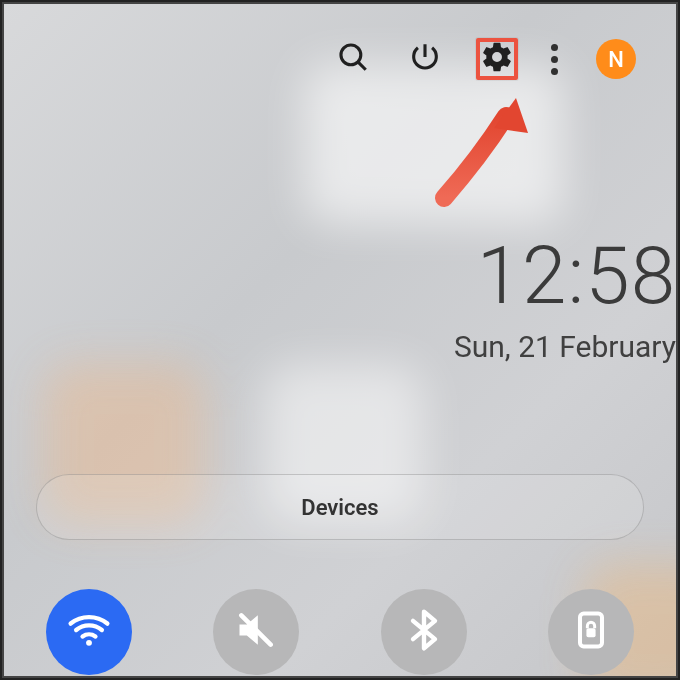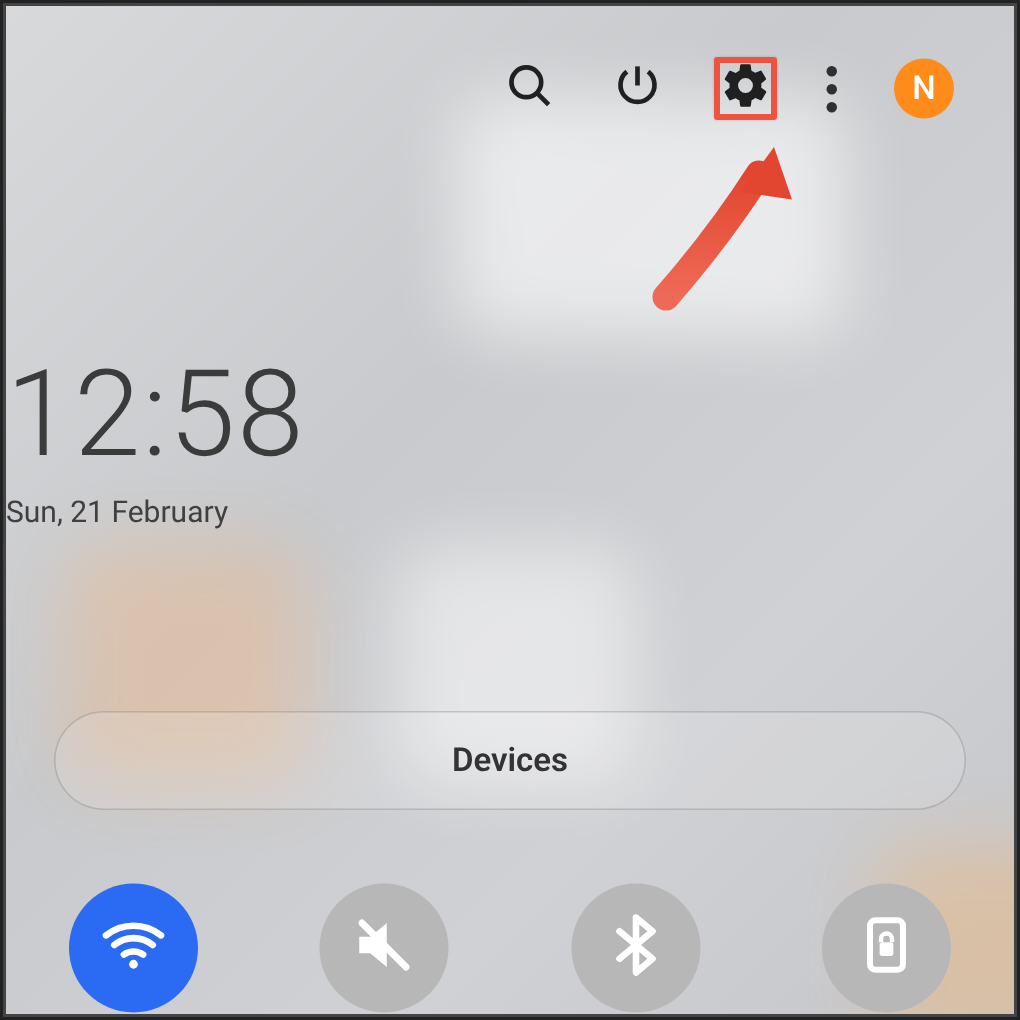--- a/index.html
+++ b/index.html
@@ -67,25 +67,25 @@
       position: absolute;
       top: 84px; left: 420px;
       width: 120px; height: 120px;
       pointer-events: none;
     }
 
     .clock-block {
       position: absolute;
       top: 225px;
       left: 0; right: 0;
-      text-align: left;
+      text-align: right;
       color: #3b3b3b;
     }
     .time { font-size: 80px; font-weight: 300; letter-spacing: 1px; }
-    .date { font-size: 20px; font-weight: 400; margin-top: 6px; color: #404040; }
+    .date { font-size: 30px; font-weight: 400; margin-top: 6px; color: #404040; }
 
     .pill-row {
       position: absolute;
       top: 470px;
       left: 32px; right: 32px;
       display: flex; gap: 18px;
     }
     .pill {
       flex: 1;
       height: 66px;

